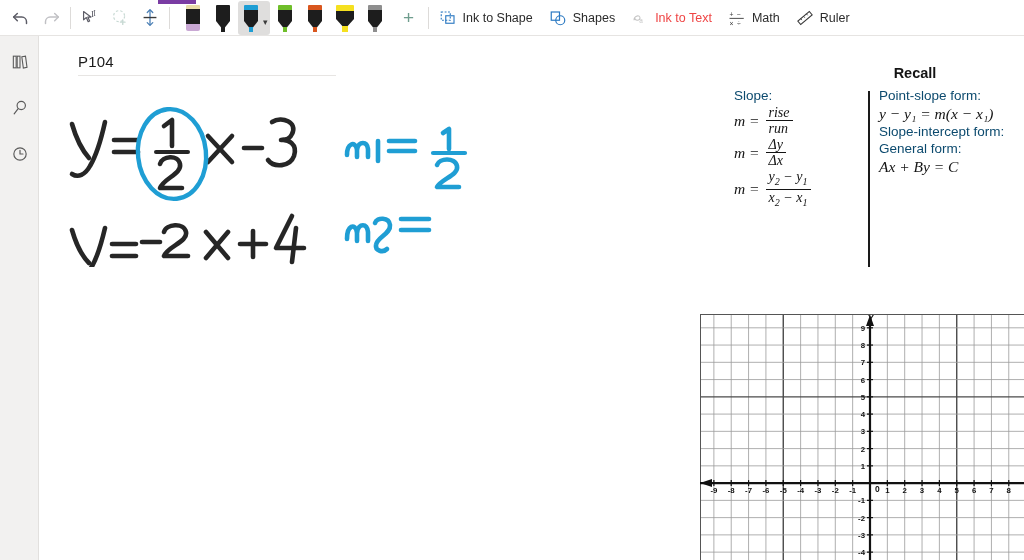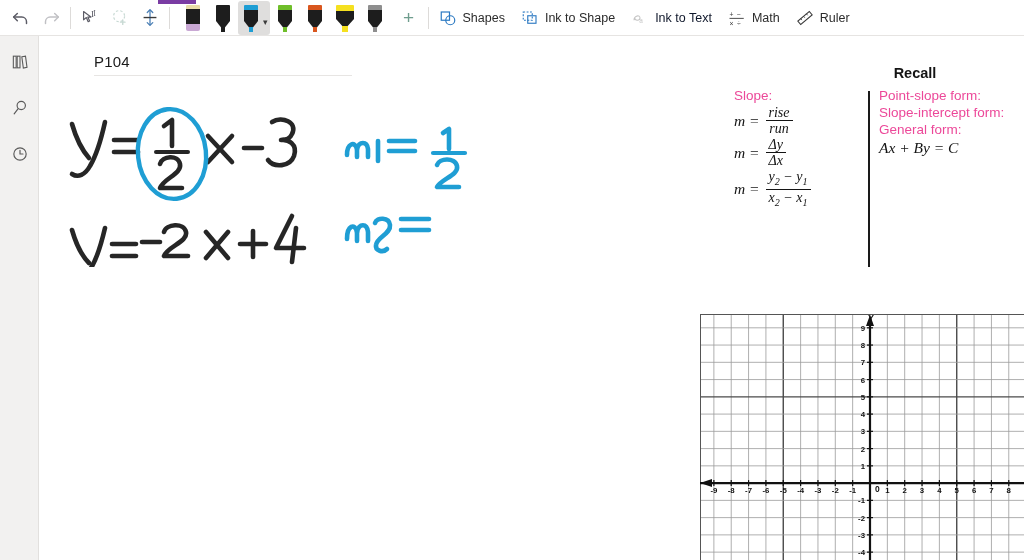--- a/index.html
+++ b/index.html
@@ -53,55 +53,55 @@
 
   .purple-tab {
     position:absolute; left:158px; top:0px; width:38px; height:4px; background:#7a3ca3;
   }
 
   .tb-label {
     font-size:12.5px; color:#2b2b2b; margin-left:6px; margin-right:10px;
     white-space:nowrap;
   }
   .tb-group { display:flex; align-items:center; height:34px; padding-left:6px; }
-  .tb-group.dim .tb-label { color:#0f172a; }
+  .tb-group.dim .tb-label { color:#ef4444; }
 
   .plus { font-size:19px; color:#6f9d8e; font-weight:300; }
 
   
   #sidebar {
     position:absolute; left:0; top:36px; width:39px; height:524px;
     background:#f2f1f0; border-right:1px solid #e2e0de;
   }
   .sb-item { width:39px; height:36px; display:flex; align-items:center; justify-content:center; }
 
   
   #canvas { position:absolute; left:40px; top:37px; width:984px; height:523px; background:#fff; }
 
   
-  #page-title-wrap { position:absolute; left:54px; top:16px; width:258px; }
+  #page-title-wrap { position:absolute; left:38px; top:16px; width:258px; }
   #page-title { font-size:15px; color:#1a1a1a; letter-spacing:.2px; padding-bottom:5px; }
   #page-title-rule { height:1px; background:#e7e5e3; width:258px; }
 
   
   .ink { position:absolute; }
 
   
   #recall { position:absolute; left:650px; top:28px; width:334px; }
   #recall-title {
     text-align:center; font-weight:bold; font-size:14.5px; color:#141414;
     width:270px; margin-left:90px;
   }
   #recall-body { display:flex; margin-top:6px; position:relative; }
   .rc-col { font-family:"Liberation Serif", serif; color:#141414; }
   .rc-left { width:145px; padding-left:44px; }
   .rc-right { padding-left:10px; }
-  .rc-head { font-family:"Liberation Sans", sans-serif; font-size:13.5px; color:#ec4899; line-height:17px; }
+  .rc-head { font-family:"Liberation Sans", sans-serif; font-size:13.5px; color:#0c4a6e; line-height:17px; }
   .rc-eq { font-family:"Liberation Serif", serif; font-style:italic; font-size:15.5px; line-height:19px; white-space:nowrap; }
-  .frac { display:inline-block; vertical-align:middle; text-align:center; margin:0 2px; }
+  .frac { display:inline-block; vertical-align:middle; text-align:left; margin:0 2px; }
   .frac .num { display:block; border-bottom:1.4px solid #141414; padding:0 3px; font-style:italic; font-size:14px; line-height:15px; }
   .frac .den { display:block; padding:0 3px; font-size:14px; line-height:15px; }
   .mrow { display:flex; align-items:center; font-style:italic; font-size:15.5px; margin-top:1px; }
   .mrow .m { margin-right:4px; }
   #rc-divider { position:absolute; left:178px; top:4px; width:1.6px; height:176px; background:#1a1a1a; }
   .sub { font-size:.72em; vertical-align:sub; }
 
   
   #graph { position:absolute; left:660px; top:277px; width:340px; height:283px; }
 </style>
@@ -210,32 +210,32 @@
     </div>
   </div>
   <div class="tb-btn" style="margin-left:4px;">
     <span class="plus">+</span>
   </div>
 
   <div class="tb-sep"></div>
 
   <div class="tb-group">
     <svg width="18" height="18" viewBox="0 0 24 24">
+      <rect x="3" y="4" width="12" height="11" fill="none" stroke="#2b79c2" stroke-width="1.5" stroke-dasharray="2.5 2"></rect>
+      <rect x="9" y="9" width="11" height="10" fill="none" stroke="#2b79c2" stroke-width="1.5"></rect>
+    </svg>
+    <span class="tb-label">Ink to Shape</span>
+  </div>
+
+  <div class="tb-group">
+    <svg width="18" height="18" viewBox="0 0 24 24">
       <rect x="3" y="4" width="11" height="11" fill="none" stroke="#2b79c2" stroke-width="1.6"></rect>
       <circle cx="15" cy="15" r="6" fill="none" stroke="#2b79c2" stroke-width="1.6"></circle>
     </svg>
     <span class="tb-label">Shapes</span>
-  </div>
-
-  <div class="tb-group">
-    <svg width="18" height="18" viewBox="0 0 24 24">
-      <rect x="3" y="4" width="12" height="11" fill="none" stroke="#2b79c2" stroke-width="1.5" stroke-dasharray="2.5 2"></rect>
-      <rect x="9" y="9" width="11" height="10" fill="none" stroke="#2b79c2" stroke-width="1.5"></rect>
-    </svg>
-    <span class="tb-label">Ink to Shape</span>
   </div>
 
   <div class="tb-group dim">
     <svg width="18" height="18" viewBox="0 0 24 24" style="opacity:.4">
       <path d="M4 15 c0-6 8-8 8-3 c0 4-7 4-7 0" fill="none" stroke="#6b6b6b" stroke-width="1.4"></path>
       <text x="11" y="19" font-size="11" fill="#6b6b6b" font-family="Liberation Serif, serif">a</text>
     </svg>
     <span class="tb-label">Ink to Text</span>
   </div>
 
@@ -397,20 +397,21 @@
           <span class="m">m =</span>
           <span class="frac">
             <span class="num">y<span class="sub">2</span> − y<span class="sub">1</span></span>
             <span class="den">x<span class="sub">2</span> − x<span class="sub">1</span></span>
           </span>
         </div>
       </div>
 
       <div class="rc-col rc-right" style="margin-left:34px;">
         <div class="rc-head">Point-slope form:</div>
+        <div class="rc-eq">y − y₁ = m(x − x₁)</div>
 
         <div class="rc-head">Slope-intercept form:</div>
 
         <div class="rc-head">General form:</div>
         <div class="rc-eq">Ax + By = C</div>
       </div>
     </div>
   </div>
 
   <div id="graph">

